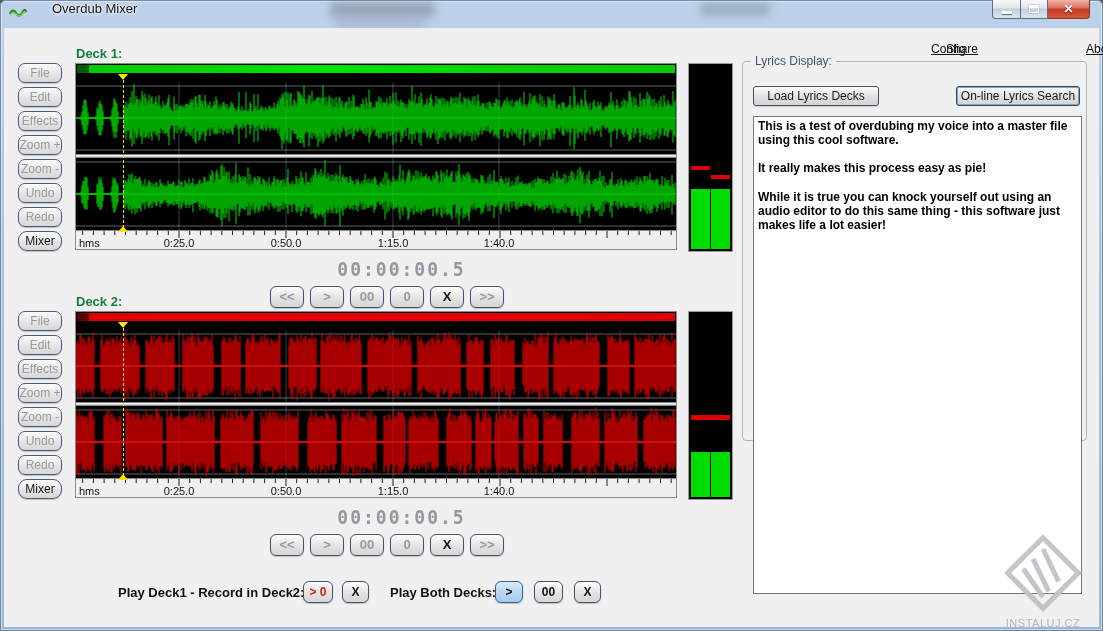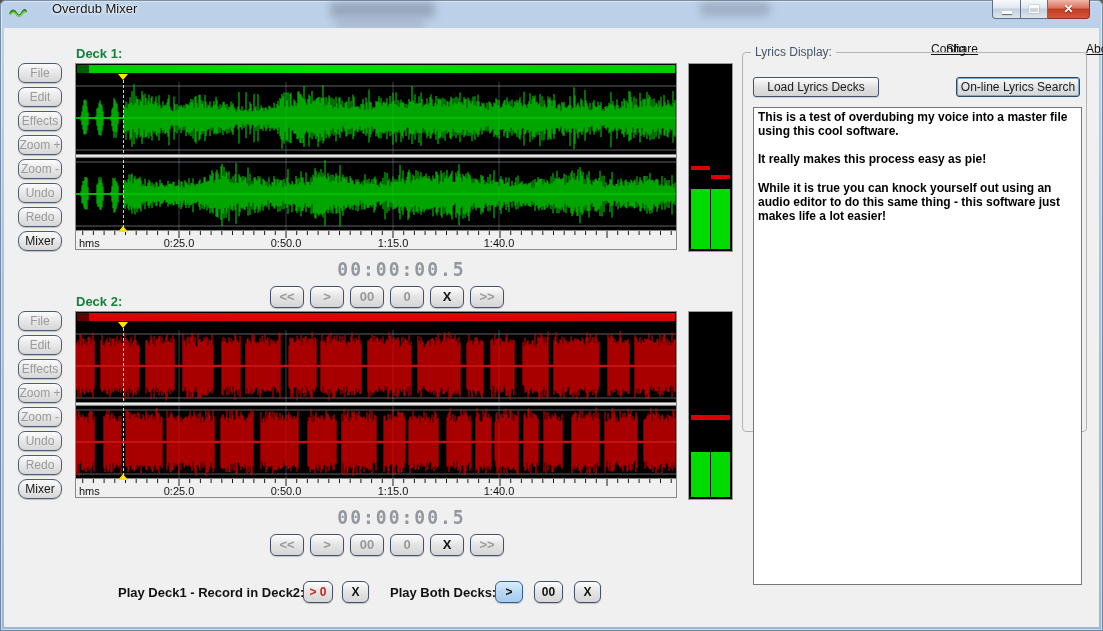--- a/index.html
+++ b/index.html
@@ -90,21 +90,21 @@
   .bot-label { position:absolute; font-size:13px; font-weight:bold; color:#111; }
   .bbtn { position:absolute; height:22px; border:1px solid #44516b; border-radius:6px;
     background:linear-gradient(#fdfdfd,#e4e4e4 50%,#d6d6d6);
     font-size:12px; font-weight:bold; color:#111; text-align:center; line-height:20px;
     box-shadow:0 1px 1px rgba(0,0,0,.2); cursor:pointer; }
   .bbtn.rec { color:#cc2020; }
   .bbtn.focus { background:linear-gradient(#dcecfb,#b9d7f2 50%,#a5cbee);
     border-color:#2f6290; }
 
   
-  .groupbox { position:absolute; left:738px; top:23px; width:345px; height:380px;
+  .groupbox { position:absolute; left:738px; top:32px; width:345px; height:380px;
     border:1px solid #b0b4b8; border-radius:4px; }
   .gb-legend { position:absolute; left:8px; top:-8px; background:#f0f0f0; padding:0 4px;
     font-size:12px; color:#44546a; }
   .lyr-btn { position:absolute; top:24px; height:20px; border:1px solid #44516b; border-radius:3px;
     background:linear-gradient(#fefefe,#e2e2e2 50%,#d4d4d4);
     font-size:12px; color:#1a1a1a; text-align:center; line-height:18px; cursor:pointer;
     box-shadow:0 1px 1px rgba(0,0,0,.15); }
   .lyr-btn.load { left:10px; width:126px; }
   .lyr-btn.search { left:213px; width:124px; border-color:#2c4a68; box-shadow:0 0 0 1px #7aa8cc inset; }
   .lyr-text { position:absolute; left:10px; top:54px; width:329px; height:478px;
@@ -422,13 +422,24 @@
       <div class="lyr-btn load">Load Lyrics Decks</div>
       <div class="lyr-btn search">On-line Lyrics Search</div>
       <div class="lyr-text">This is a test of overdubing my voice into a master file using this cool software.
 
 It really makes this process easy as pie!
 
 While it is true you can knock yourself out using an audio editor to do this same thing - this software just makes life a lot easier!</div>
     </div>
   </div>
 
+  <div class="watermark">
+    <svg width="86" height="84" viewBox="0 0 86 84">
+      <g transform="rotate(45 43 38)" fill="none" stroke="#bdc1c6" stroke-width="5">
+        <rect x="18" y="13" width="50" height="50"></rect>
+        <path d="M26 21 L60 33"></path>
+        <path d="M26 35 L60 47"></path>
+        <path d="M26 49 L60 55"></path>
+      </g>
+    </svg>
+    <div class="wm-text">INSTALUJ.CZ</div>
+  </div>
 </div>
 
 </body></html>

